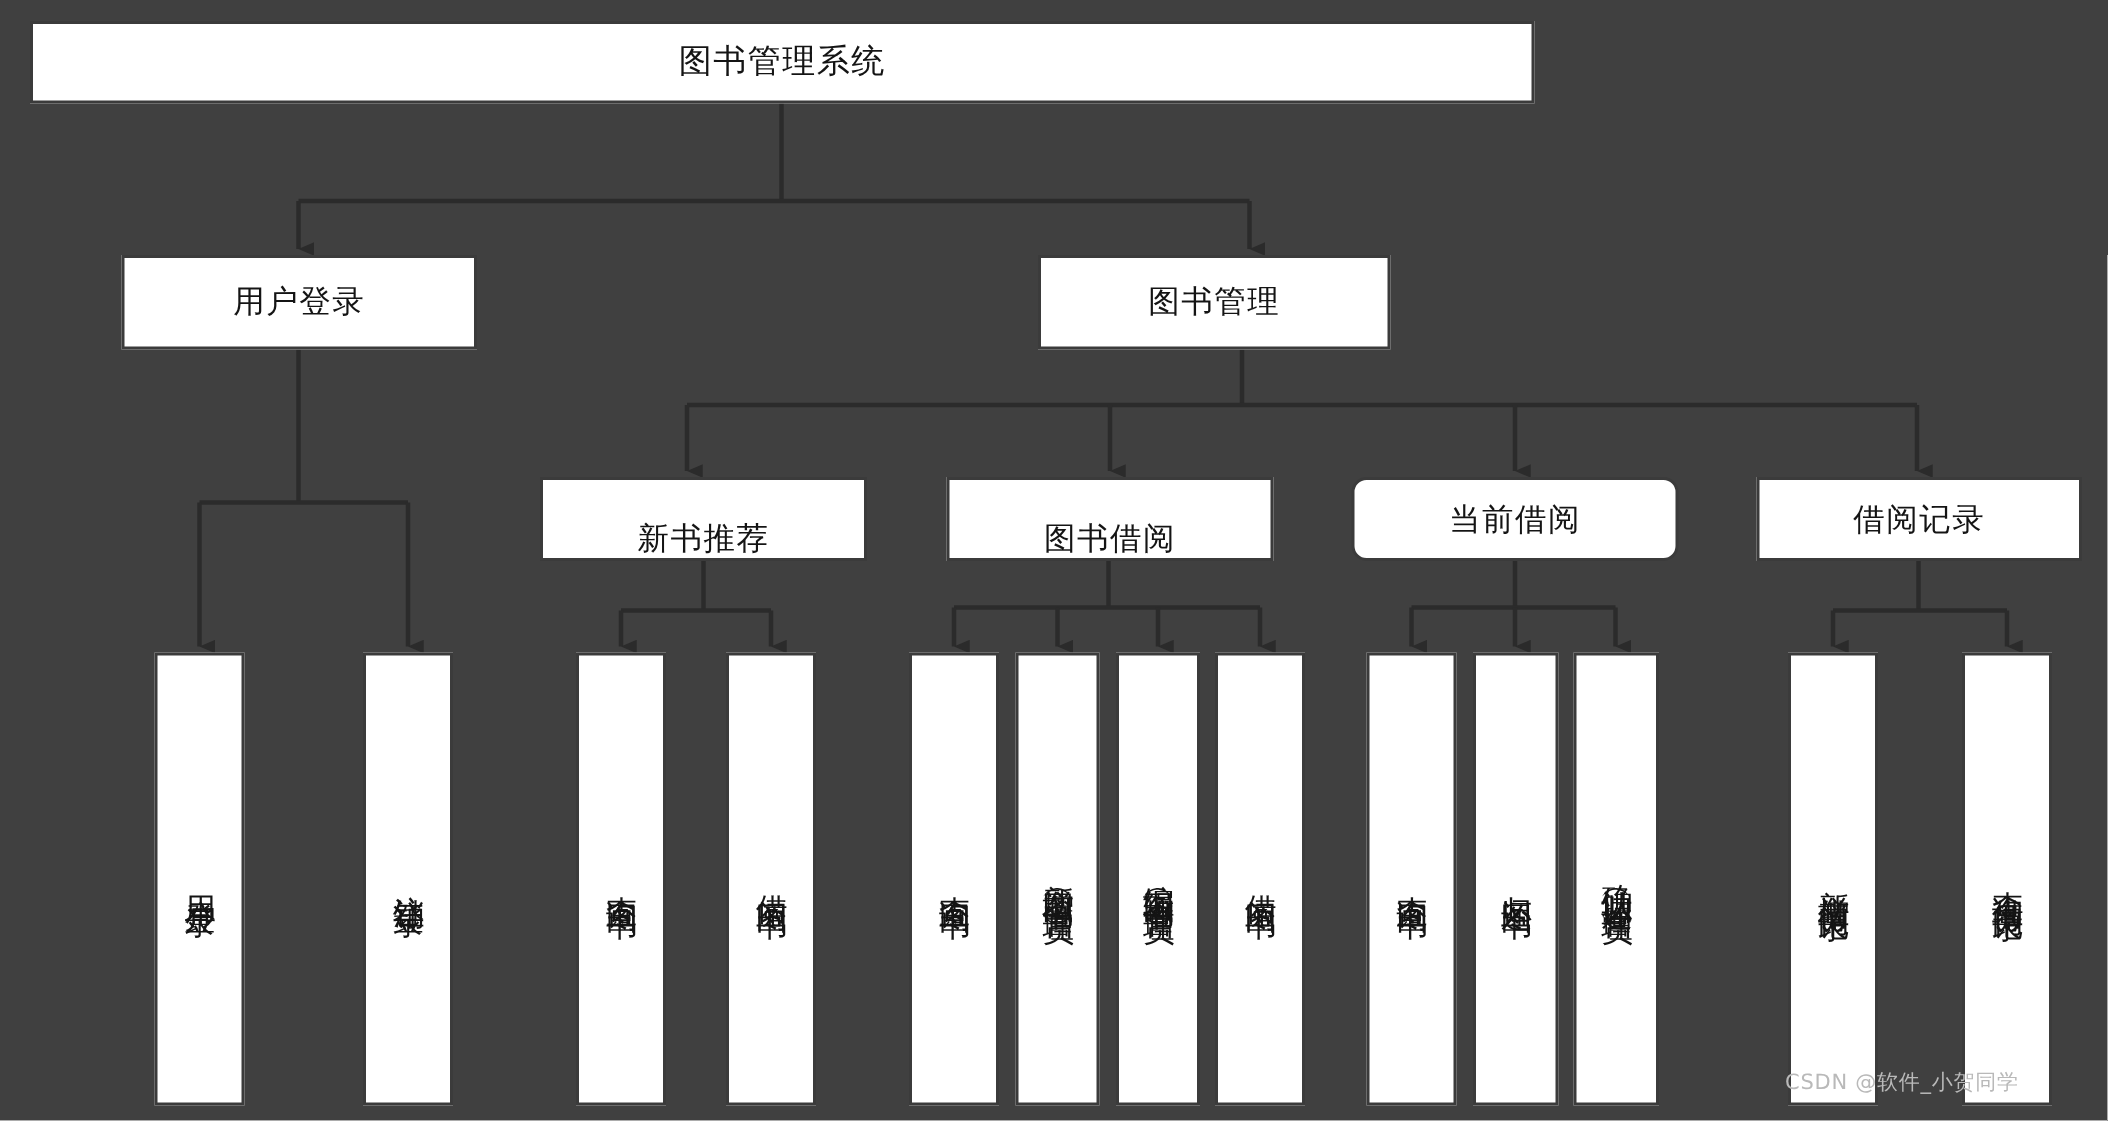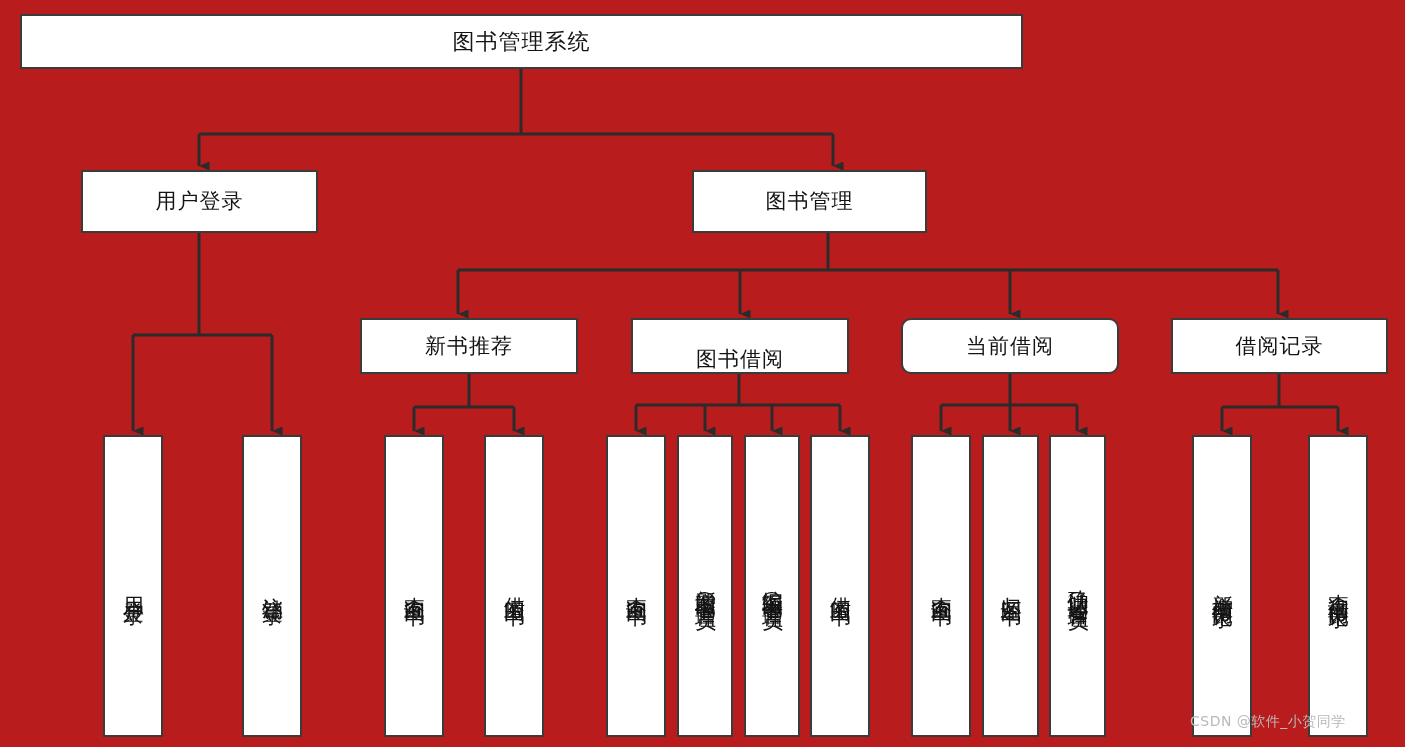--- a/index.html
+++ b/index.html
@@ -7,21 +7,21 @@
     padding: 0;
     background: #ffffff;
   }
   body {
     font-family: "DejaVu Sans", "Liberation Sans", sans-serif;
   }
   #canvas {
     position: relative;
     width: 1405px;
     height: 747px;
-    background: #b91c1c;
+    background: #404040;
     overflow: hidden;
   }
   .node {
     position: absolute;
     box-sizing: border-box;
     background: #ffffff;
     border: 2px solid #3b3b3b;
     display: flex;
     align-items: center;
     justify-content: center;
@@ -119,21 +119,21 @@
     <span class="node-label">图书管理系统</span>
   </div>
 
   <div class="node" style="left:81px; top:170px; width:237px; height:63px;">
     <span class="node-label">用户登录</span>
   </div>
   <div class="node" style="left:692px; top:170px; width:235px; height:63px;">
     <span class="node-label">图书管理</span>
   </div>
 
-  <div class="node" style="left:360px; top:318px; width:218px; height:56px;">
+  <div class="node" style="left:360px; top:318px; width:218px; height:56px;align-items:flex-end;">
     <span class="node-label">新书推荐</span>
   </div>
   <div class="node" style="left:631px; top:318px; width:218px; height:56px;align-items:flex-end;">
     <span class="node-label">图书借阅</span>
   </div>
   <div class="node" style="left:901px; top:318px; width:218px; height:56px;border-radius:10px;">
     <span class="node-label">当前借阅</span>
   </div>
   <div class="node" style="left:1171px; top:318px; width:217px; height:56px;font-family:Liberation Serif, serif;">
     <span class="node-label">借阅记录</span>

